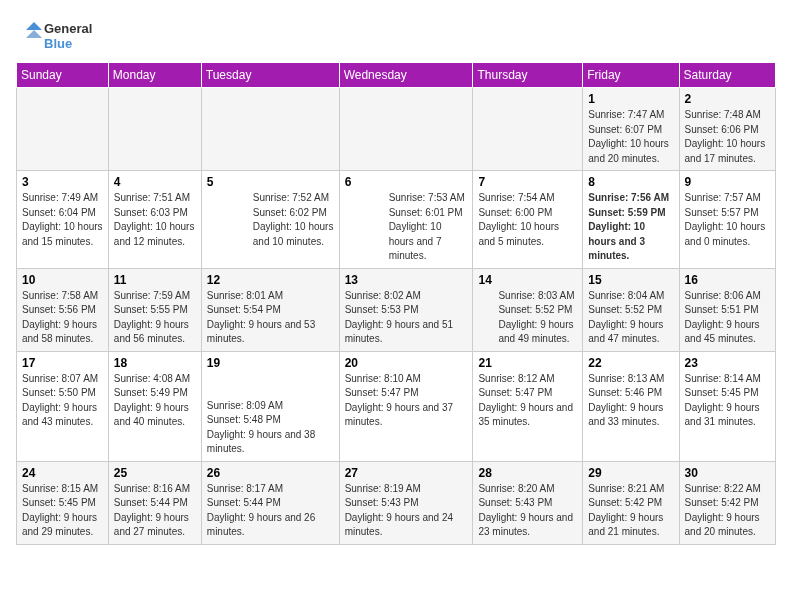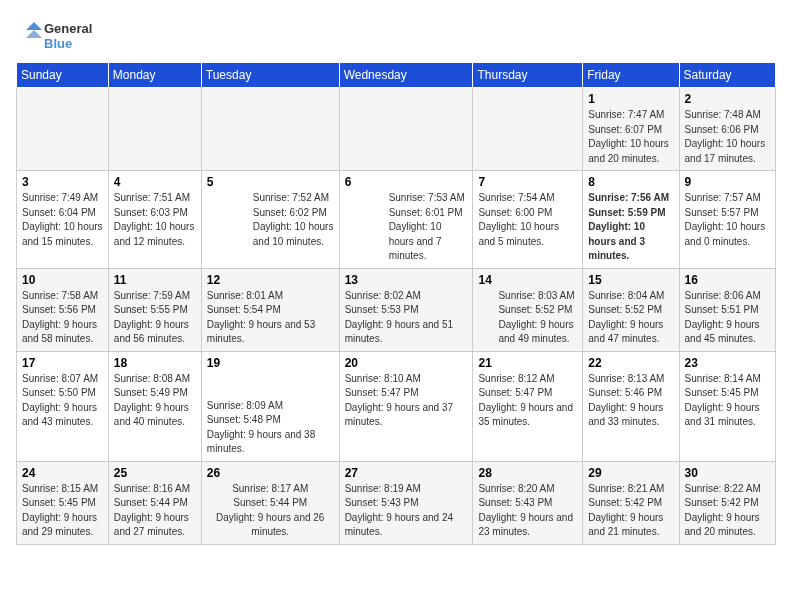--- a/index.html
+++ b/index.html
@@ -32,21 +32,21 @@
     .subtitle {
       font-size: 15px;
       color: #555;
     }
     table {
       width: 100%;
       border-collapse: collapse;
       font-size: 10.5px;
     }
     thead tr th {
-      background-color: #1d4ed8;
+      background-color: #a21caf;
       color: #fff;
       padding: 5px 4px;
       text-align: left;
       font-size: 12px;
       font-weight: normal;
       border: 1px solid #fff;
     }
     tbody tr td {
       border: 1px solid #ccc;
       vertical-align: top;
@@ -212,21 +212,21 @@
       </tr>
       <tr>
         <td>
           <span class="day-number">17</span>
           <div class="day-info" style="white-space: pre-line;">Sunrise: 8:07 AM
 Sunset: 5:50 PM
 Daylight: 9 hours and 43 minutes.</div>
         </td>
         <td>
           <span class="day-number">18</span>
-          <div class="day-info" style="white-space: pre-line;">Sunrise: 8:08 AM
+          <div class="day-info" style="white-space: pre-line;">Sunrise: 4:08 AM
 Sunset: 5:49 PM
 Daylight: 9 hours and 40 minutes.</div>
         </td>
         <td>
           <span class="day-number">19</span>
           <div class="day-info" style="white-space: pre-line; margin-top: 29px;">Sunrise: 8:09 AM
 Sunset: 5:48 PM
 Daylight: 9 hours and 38 minutes.</div>
         </td>
         <td>
@@ -262,21 +262,21 @@
 Daylight: 9 hours and 29 minutes.</div>
         </td>
         <td>
           <span class="day-number">25</span>
           <div class="day-info" style="white-space: pre-line;">Sunrise: 8:16 AM
 Sunset: 5:44 PM
 Daylight: 9 hours and 27 minutes.</div>
         </td>
         <td>
           <span class="day-number">26</span>
-          <div class="day-info" style="white-space: pre-line; text-align: center;">Sunrise: 8:17 AM
+          <div class="day-info" style="white-space: pre-line;">Sunrise: 8:17 AM
 Sunset: 5:44 PM
 Daylight: 9 hours and 26 minutes.</div>
         </td>
         <td>
           <span class="day-number">27</span>
           <div class="day-info" style="white-space: pre-line;">Sunrise: 8:19 AM
 Sunset: 5:43 PM
 Daylight: 9 hours and 24 minutes.</div>
         </td>
         <td>

